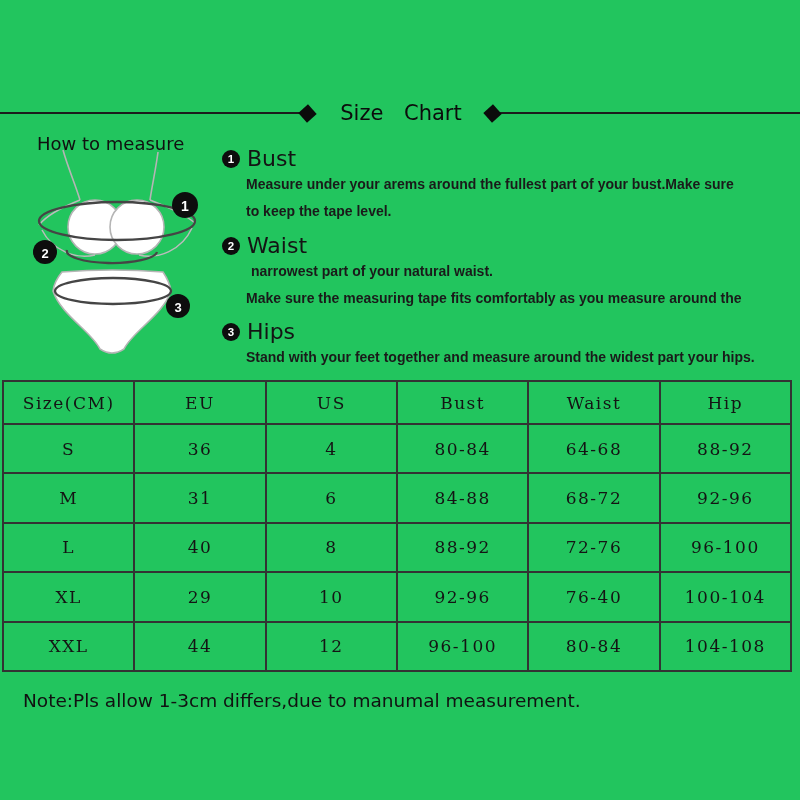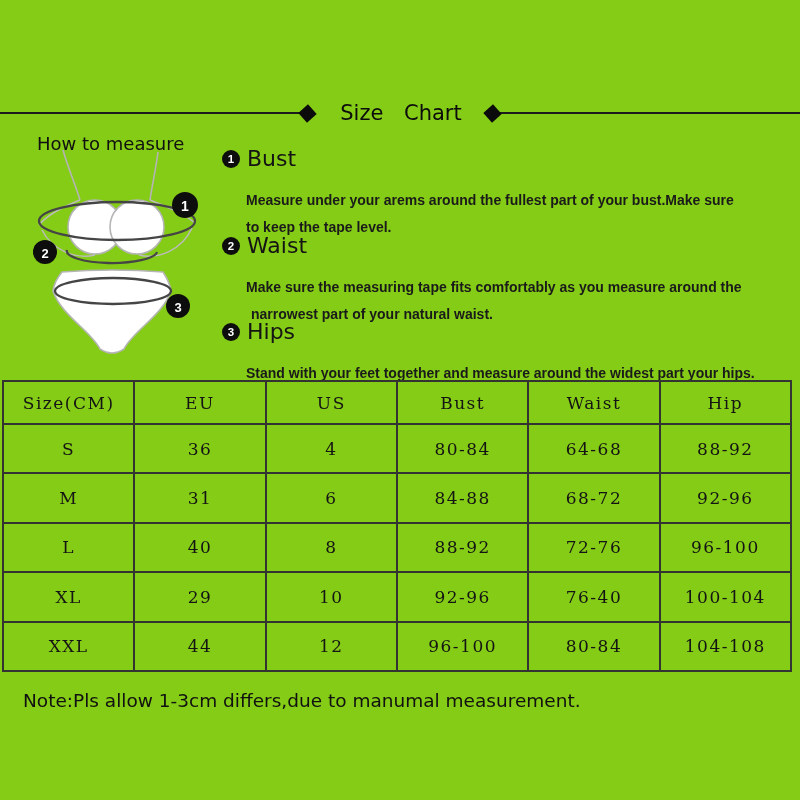--- a/index.html
+++ b/index.html
@@ -1,16 +1,16 @@
 <!DOCTYPE html>
 <html><head>
 <meta charset="utf-8">
 <style>
   html,body{margin:0;padding:0;background:#fff;}
-  .page{position:relative;width:800px;height:800px;background:#84cc16;overflow:hidden;
+  .page{position:relative;width:800px;height:800px;background:#22c55e;overflow:hidden;
         font-family:"Liberation Sans",sans-serif;color:#121212;}
 
   
   .header-rule{position:absolute;left:0;top:101px;width:100%;height:24px;
                display:flex;align-items:center;}
   .rule{flex:1;height:2px;background:#1c1c1c;}
   .diamond{width:13px;height:13px;background:#0b0b0b;transform:rotate(48deg);flex:0 0 auto;}
   .diamond.left{margin-right:26px;}
   .diamond.right{margin-left:24px;}
   .page-title{font-family:"DejaVu Sans",sans-serif;font-size:21px;font-weight:400;
@@ -23,21 +23,21 @@
   
   .figure{position:absolute;left:28px;top:146px;}
 
   
   .sec{position:absolute;left:222px;width:568px;}
   .sec-head{display:flex;align-items:center;gap:7px;}
   .badge{width:18px;height:18px;border-radius:50%;background:#0d0d0d;color:#ffffff;
          display:inline-flex;align-items:center;justify-content:center;
          font-size:11.5px;font-weight:700;flex:0 0 auto;}
   .sec-label{font-family:"DejaVu Sans",sans-serif;font-size:22px;font-weight:400;color:#141414;}
-  .sec-body{margin:16px 0 0 0;padding-left:24px;}
+  .sec-body{margin:0 0 0 0;padding-left:24px;}
   .sec-line{margin:0;font-size:14px;font-weight:700;line-height:26.5px;color:#1a1a1a;
             white-space:nowrap;}
   .sec-line.indent{padding-left:5px;}
 
   
   .table-wrap{position:absolute;left:2px;top:380px;width:790px;height:292px;}
   table{width:100%;height:100%;border-collapse:collapse;table-layout:fixed;}
   th,td{border:2px solid #333333;text-align:center;vertical-align:middle;
         font-family:"DejaVu Serif",serif;font-size:17px;font-weight:400;
         letter-spacing:1.5px;color:#141414;padding:7px;}
@@ -110,22 +110,22 @@
       <p class="sec-line">to keep the tape level.</p>
     </div>
   </section>
 
   <section class="sec" style="top:233px">
     <div class="sec-head">
       <span class="badge">2</span>
       <span class="sec-label">Waist</span>
     </div>
     <div class="sec-body">
+      <p class="sec-line indent">narrowest part of your natural waist.</p>
       <p class="sec-line">Make sure the measuring tape fits comfortably as you measure around the</p>
-      <p class="sec-line indent">narrowest part of your natural waist.</p>
     </div>
   </section>
 
   <section class="sec" style="top:319px">
     <div class="sec-head">
       <span class="badge">3</span>
       <span class="sec-label">Hips</span>
     </div>
     <div class="sec-body">
       <p class="sec-line">Stand with your feet together and measure around the widest part your hips.</p>

